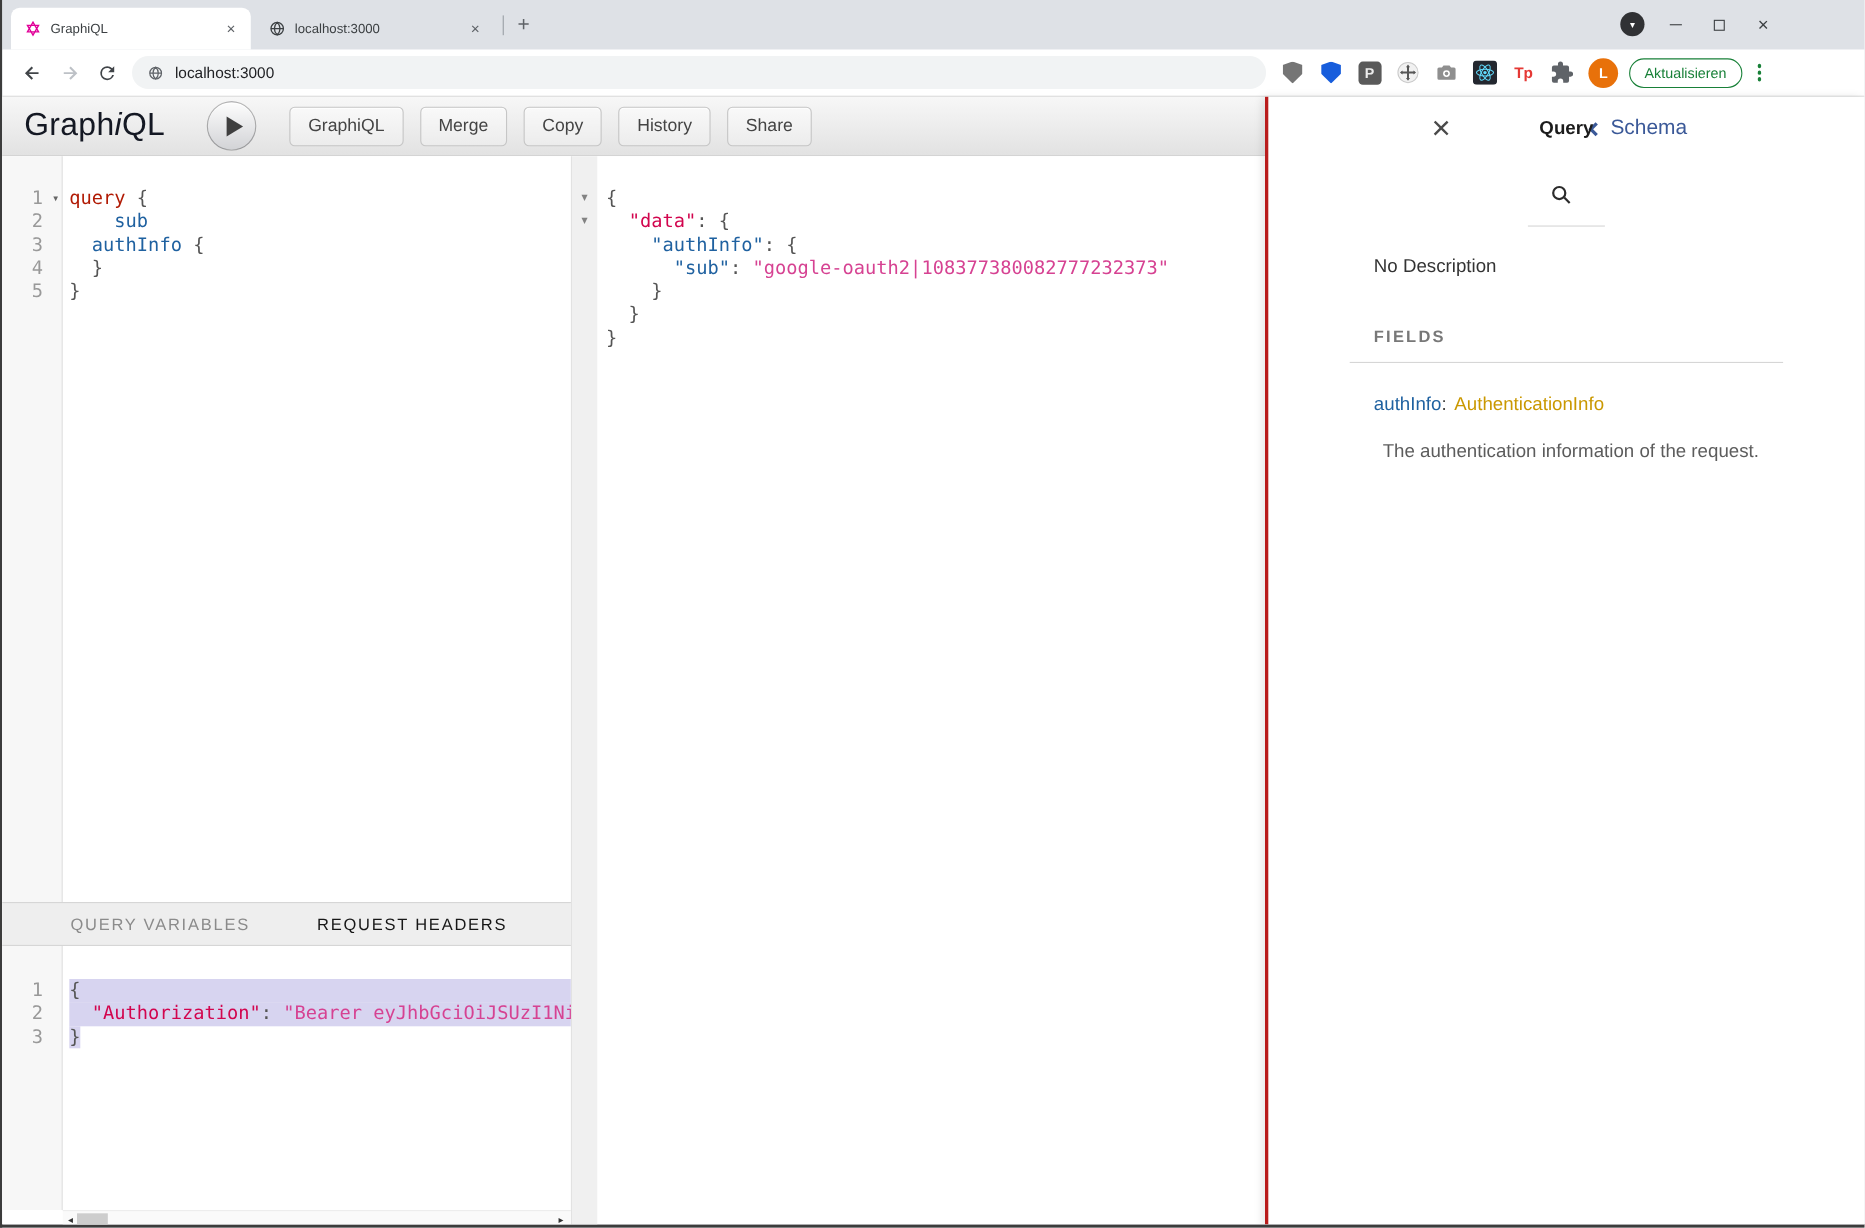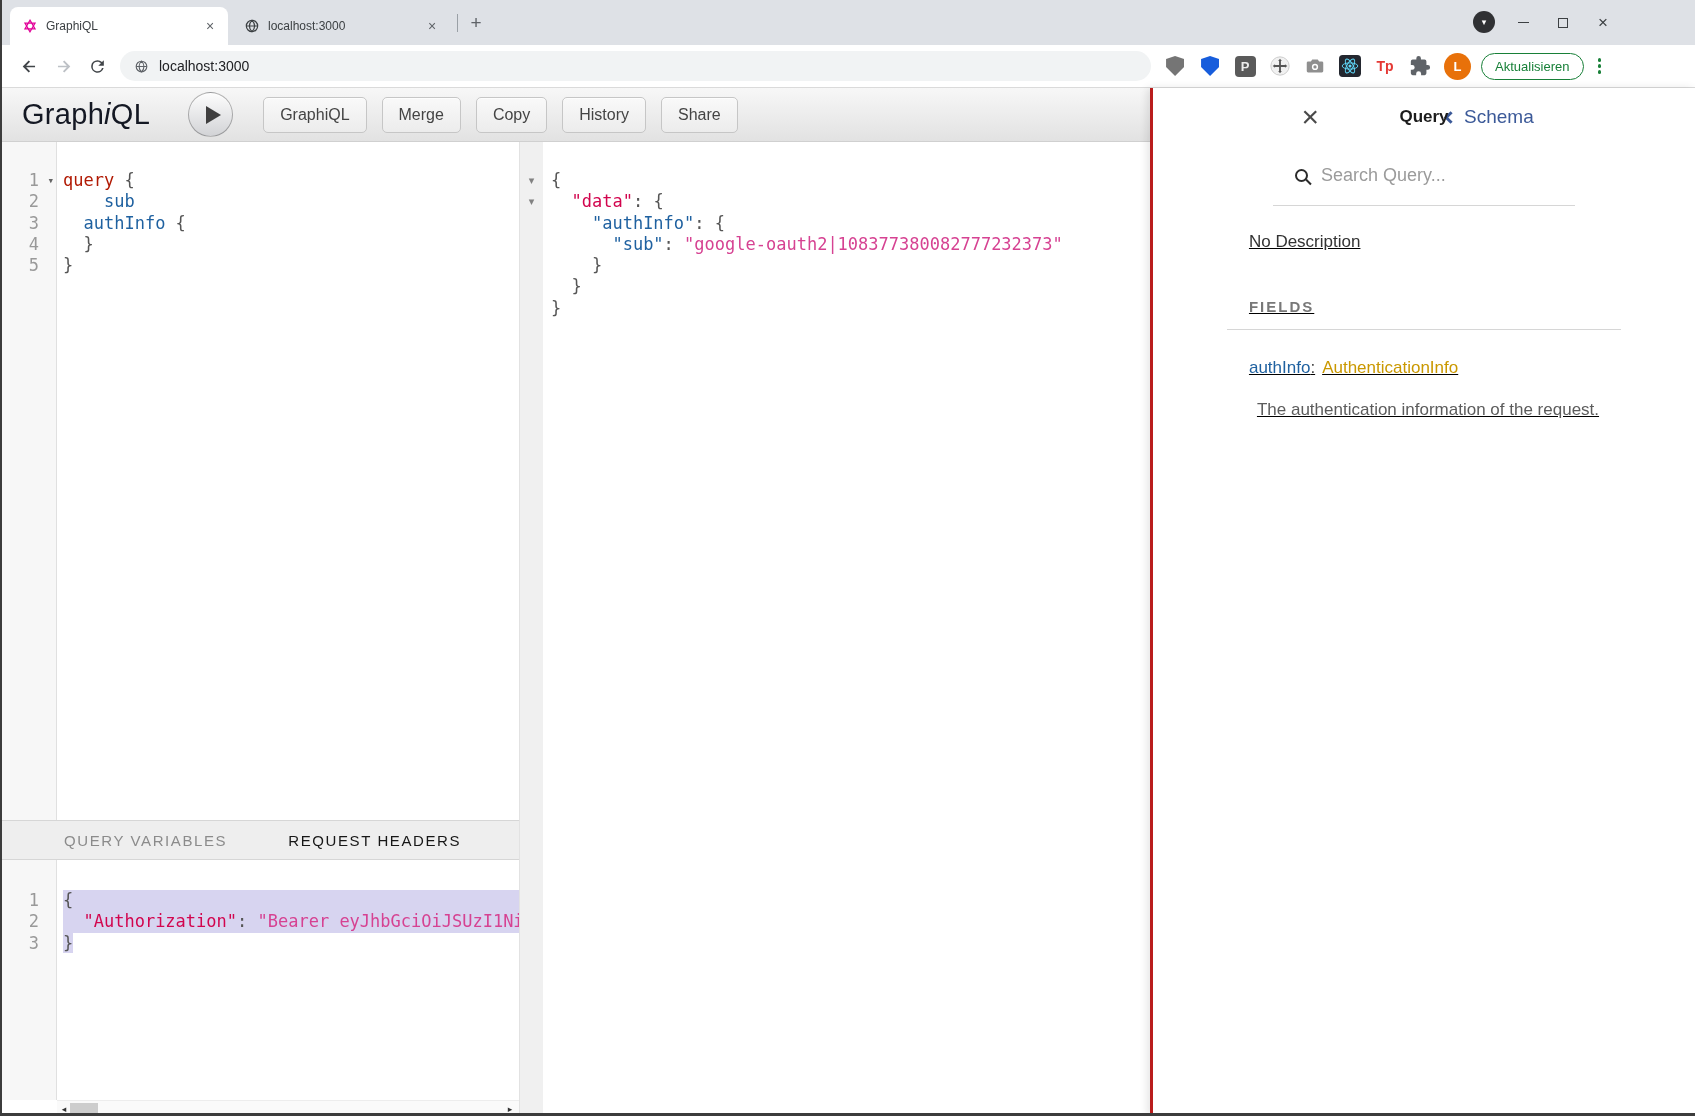--- a/index.html
+++ b/index.html
@@ -123,21 +123,21 @@
                font-size:30px; font-weight:200; color:#4a4a4a; }
   .doc-search { height:61px; flex:0 0 61px; border-bottom:1px solid #d6d6d6; display:flex; align-items:center;
                 padding:0 22px; }
   .mag { width:13px; height:13px; border:2px solid #2b2b2b; border-radius:50%; position:relative; margin-right:13px;
          flex:0 0 13px; }
   .mag::after { content:""; position:absolute; width:7px; height:2px; background:#2b2b2b; right:-6px; bottom:-3px;
                 transform:rotate(45deg); }
   .doc-search input { border:none; outline:none; font-size:18px; color:#333; width:100%; background:transparent;
                       font-family:"Liberation Sans",sans-serif; }
   .doc-search input::placeholder { color:#9b9b9b; }
-  .doc-body { padding:26px 36px 0; font-size:17px;text-decoration:underline; }
+  .doc-body { padding:26px 36px 0; font-size:17px; }
   .no-desc { color:#333; }
   .fields-h { margin:46px -22px 0; padding:0 22px 14px; border-bottom:1px solid #d6d6d6;
               color:#787878; font-size:15px; font-weight:bold; letter-spacing:2px; }
   .field-row { margin-top:28px; }
   .fld-name { color:#1F61A0; }
   .fld-colon { color:#444; margin-right:7px; }
   .fld-type { color:#CA9800; }
   .field-desc { margin-top:22px; padding-left:8px; color:#5c5c5c; }
 </style>
 </head>
@@ -352,21 +352,20 @@
     <div class="doc-header">
       <div class="doc-back">
         <span class="chev"></span>
         <span>Schema</span>
       </div>
       <div class="doc-title">Query</div>
       <div class="doc-close">×</div>
     </div>
     <div class="doc-search">
       <span class="mag"></span>
-      <input type="text" placeholder="Search Query..." style="">
     </div>
     <div class="doc-body">
       <div class="no-desc">No Description</div>
       <div class="fields-h">FIELDS</div>
       <div class="field-row">
         <span class="fld-name">authInfo</span><span class="fld-colon">:</span><span class="fld-type">AuthenticationInfo</span>
       </div>
       <div class="field-desc">The authentication information of the request.</div>
     </div>
   </div>

